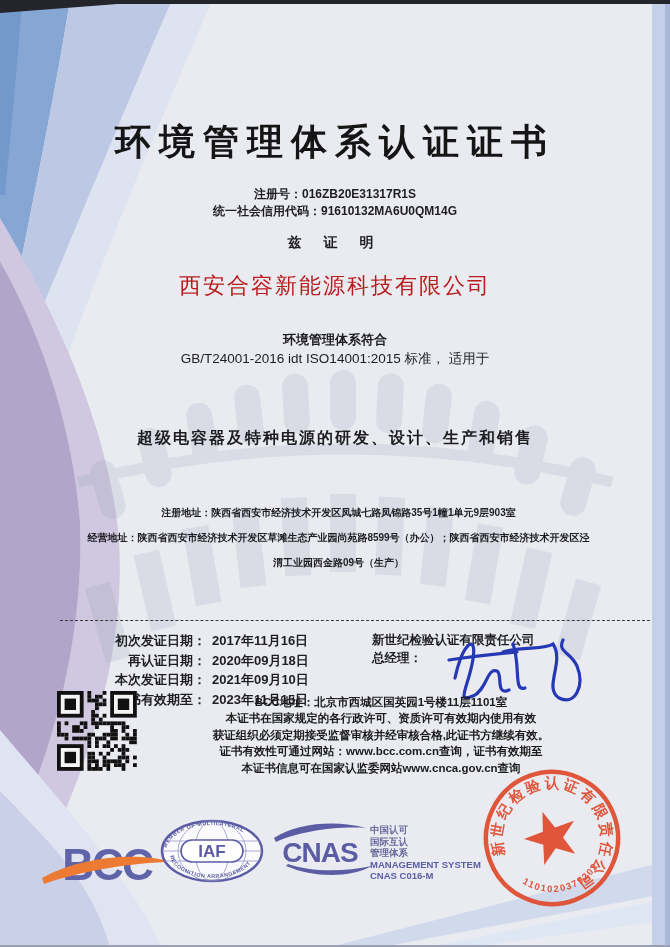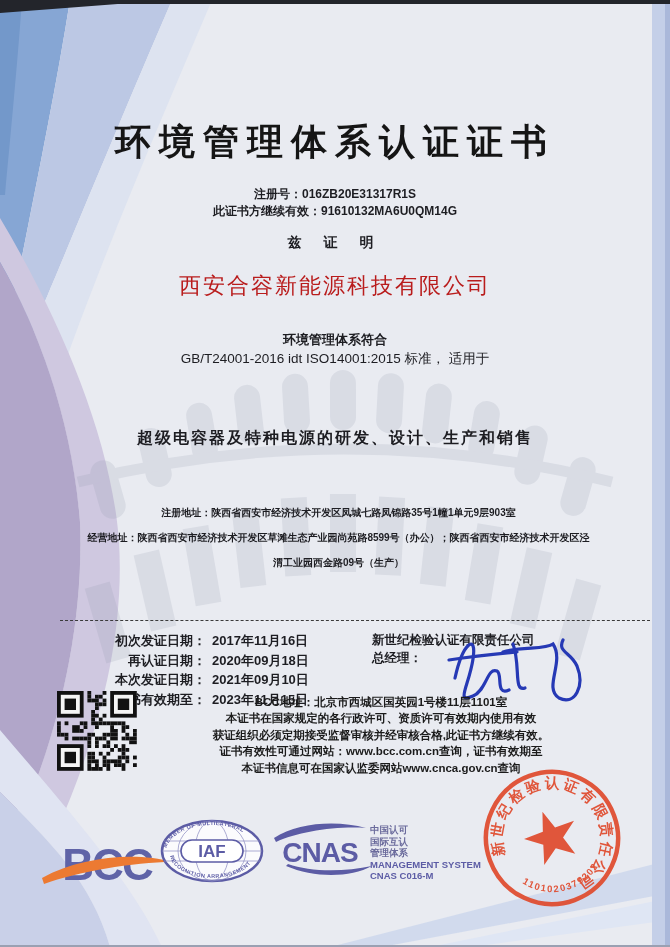--- a/index.html
+++ b/index.html
@@ -91,21 +91,21 @@
   <div class="abs edge-top"></div>
   <div class="abs edge-top-wedge"></div>
   <div class="abs edge-bottom"></div>
 
   <div class="abs title center">环境管理体系认证证书</div>
 
   <div class="abs reg-line center">
     <span>注册号：</span><span>016ZB20E31317R1S</span>
   </div>
   <div class="abs reg-line2 center">
-    <span>此证书方继续有效：</span><span>91610132MA6U0QM14G</span>
+    <span>统一社会信用代码：</span><span>91610132MA6U0QM14G</span>
   </div>
 
   <div class="abs certify center">兹 证 明</div>
   <div class="abs company center">西安合容新能源科技有限公司</div>
   <div class="abs system center">环境管理体系符合</div>
   <div class="abs standard center">GB/T24001-2016 idt ISO14001:2015 标准，  适用于</div>
   <div class="abs scope center">超级电容器及特种电源的研发、设计、生产和销售</div>
 
   <div class="abs addresses center">
     <p><span>注册地址：</span><span>陕西省西安市经济技术开发区凤城七路凤锦路35号1幢1单元9层903室</span></p>

